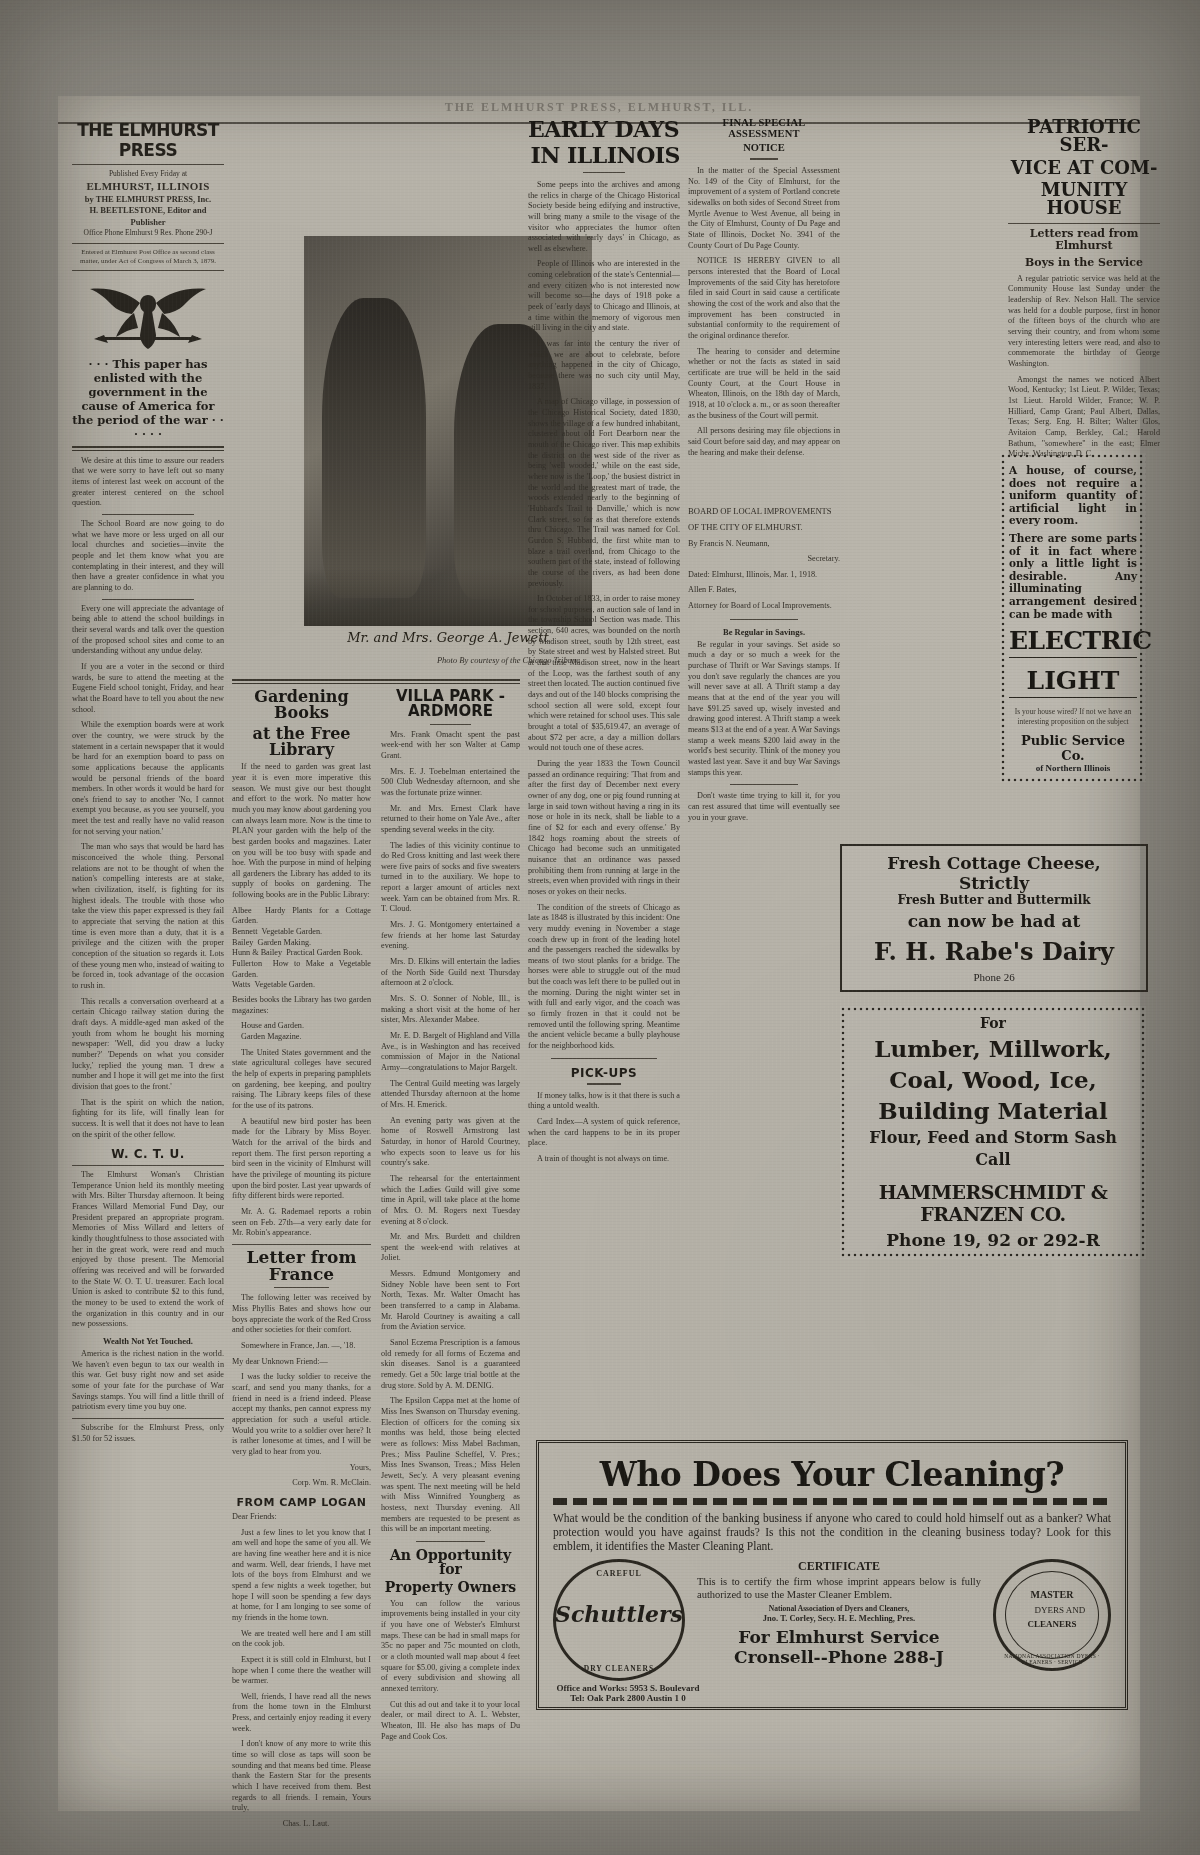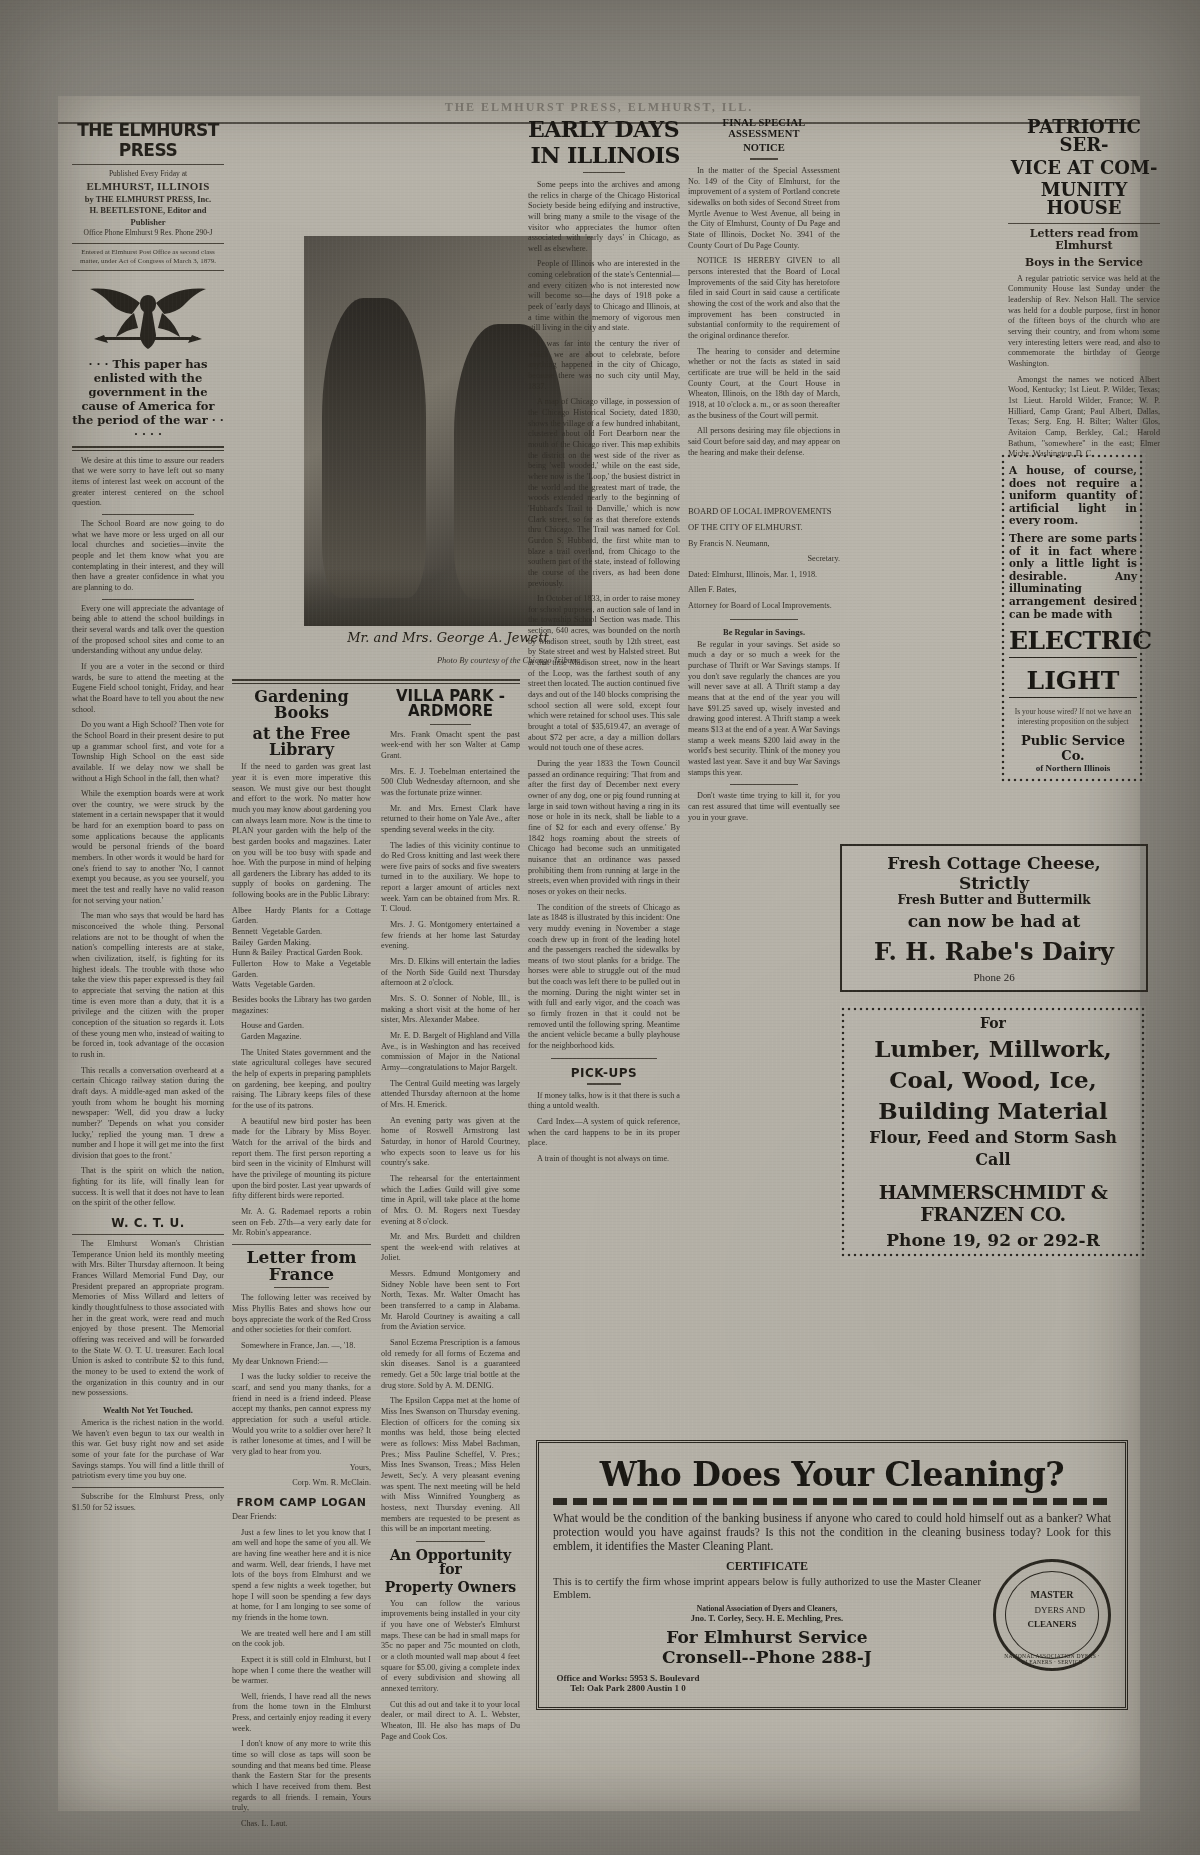--- a/index.html
+++ b/index.html
@@ -144,21 +144,20 @@
 
     <div class="enlist">· · · This paper has enlisted with the government in the cause of America for the period of the war · · · · · ·</div>
     <div class="rule2"></div>
 
     <p class="body">We desire at this time to assure our readers that we were sorry to have left out so many items of interest last week on account of the greater interest centered on the school question.</p>
     <div class="rule" style="width:60%;margin:4px auto;"></div>
     <p class="body">The School Board are now going to do what we have more or less urged on all our local churches and societies—invite the people and let them know what you are contemplating in their interest, and they will then have a greater confidence in what you are planning to do.</p>
     <div class="rule" style="width:60%;margin:4px auto;"></div>
     <p class="body">Every one will appreciate the advantage of being able to attend the school buildings in their several wards and talk over the question of the proposed school sites and come to an understanding without any undue delay.</p>
     <p class="body">If you are a voter in the second or third wards, be sure to attend the meeting at the Eugene Field school tonight, Friday, and hear what the Board have to tell you about the new school.</p>
-    <p class="body">Do you want a High School? Then vote for the School Board in their present desire to put up a grammar school first, and vote for a Township High School on the east side available. If we delay now we shall be without a High School in the fall, then what?</p>
     <p class="body">While the exemption boards were at work over the country, we were struck by the statement in a certain newspaper that it would be hard for an exemption board to pass on some applications because the applicants would be personal friends of the board members. In other words it would be hard for one's friend to say to another 'No, I cannot exempt you because, as you see yourself, you meet the test and really have no valid reason for not serving your nation.'</p>
     <p class="body">The man who says that would be hard has misconceived the whole thing. Personal relations are not to be thought of when the nation's compelling interests are at stake, when civilization, itself, is fighting for its highest ideals. The trouble with those who take the view this paper expressed is they fail to appreciate that serving the nation at this time is even more than a duty, that it is a privilege and the citizen with the proper conception of the situation so regards it. Lots of these young men who, instead of waiting to be forced in, took advantage of the occasion to rush in.</p>
     <p class="body">This recalls a conversation overheard at a certain Chicago railway station during the draft days. A middle-aged man asked of the youth from whom he bought his morning newspaper: 'Well, did you draw a lucky number?' 'Depends on what you consider lucky,' replied the young man. 'I drew a number and I hope it will get me into the first division that goes to the front.'</p>
     <p class="body">That is the spirit on which the nation, fighting for its life, will finally lean for success. It is well that it does not have to lean on the spirit of the other fellow.</p>
 
     <div class="sect-head">W. C. T. U.</div>
     <div class="rule"></div>
     <p class="body">The Elmhurst Woman's Christian Temperance Union held its monthly meeting with Mrs. Bilter Thursday afternoon. It being Frances Willard Memorial Fund Day, our President prepared an appropriate program. Memories of Miss Willard and letters of kindly thoughtfulness to those associated with her in the great work, were read and much enjoyed by those present. The Memorial offering was received and will be forwarded to the State W. O. T. U. treasurer. Each local Union is asked to contribute $2 to this fund, the money to be used to extend the work of the organization in this country and in our new possessions.</p>
 
     <div class="sub-head">Wealth Not Yet Touched.</div>
@@ -209,21 +208,21 @@
         <p class="body" style="text-align:right;">Yours,</p>
         <p class="body" style="text-align:right;">Corp. Wm. R. McClain.</p>
 
         <div class="sect-head" style="font-size:11px;">FROM CAMP LOGAN</div>
         <p class="body noind">Dear Friends:</p>
         <p class="body">Just a few lines to let you know that I am well and hope the same of you all. We are having fine weather here and it is nice and warm. Well, dear friends, I have met lots of the boys from Elmhurst and we spend a few nights a week together, but hope I will soon be spending a few days at home, for I am longing to see some of my friends in the home town.</p>
         <p class="body">We are treated well here and I am still on the cook job.</p>
         <p class="body">Expect it is still cold in Elmhurst, but I hope when I come there the weather will be warmer.</p>
         <p class="body">Well, friends, I have read all the news from the home town in the Elmhurst Press, and certainly enjoy reading it every week.</p>
         <p class="body">I don't know of any more to write this time so will close as taps will soon be sounding and that means bed time. Please thank the Eastern Star for the presents which I have received from them. Best regards to all friends. I remain, Yours truly,</p>
-        <p class="body" style="text-align:left;">Chas. L. Laut.</p>
+        <p class="body" style="text-align:center;">Chas. L. Laut.</p>
       </div>
 
       <div style="width:139px;">
         <h2 class="hl hl-md" style="font-family:'DejaVu Sans',sans-serif;font-size:15px;">VILLA PARK - ARDMORE</h2>
         <div class="rule" style="width:30%;margin:3px auto 5px;"></div>
         <p class="body">Mrs. Frank Omacht spent the past week-end with her son Walter at Camp Grant.</p>
         <p class="body">Mrs. E. J. Toebelman entertained the 500 Club Wednesday afternoon, and she was the fortunate prize winner.</p>
         <p class="body">Mr. and Mrs. Ernest Clark have returned to their home on Yale Ave., after spending several weeks in the city.</p>
         <p class="body">The ladies of this vicinity continue to do Red Cross knitting and last week there were five pairs of socks and five sweaters turned in to the auxiliary. We hope to report a larger amount of articles next week. Yarn can be obtained from Mrs. R. T. Cloud.</p>
         <p class="body">Mrs. J. G. Montgomery entertained a few friends at her home last Saturday evening.</p>
@@ -335,20 +334,26 @@
     <div class="ad-line" style="font-size:17px;margin-top:5px;">Phone 19, 92 or 292-R</div>
   </div>
 
  </div>
 
  <div class="cleaning">
    <h2>Who Does Your Cleaning?</h2>
    <div class="dashrule"></div>
    <p>What would be the condition of the banking business if anyone who cared to could hold himself out as a banker? What protection would you have against frauds? Is this not the condition in the cleaning business today? Look for this emblem, it identifies the Master Cleaning Plant.</p>
    <div style="display:flex;gap:12px;align-items:flex-start;">
+     <div class="emblem">
+       <div class="ring"></div>
+       <div class="top">CAREFUL</div>
+       <div class="scr">Schuttlers</div>
+       <div class="bot">DRY CLEANERS</div>
+     </div>
      <div style="flex:1;">
        <div style="font-size:12px;font-weight:bold;text-align:center;color:#221f1a;">CERTIFICATE</div>
        <div style="font-size:10.5px;line-height:1.2;text-align:justify;color:#2a2722;margin-top:2px;">This is to certify the firm whose imprint appears below is fully authorized to use the Master Cleaner Emblem.</div>
        <div style="font-size:7.5px;font-weight:bold;text-align:center;margin-top:3px;color:#2a2722;">National Association of Dyers and Cleaners,</div>
        <div style="font-size:8.5px;font-weight:bold;text-align:center;color:#2a2722;">Jno. T. Corley, Secy.   H. E. Mechling, Pres.</div>
        <div style="font-size:17px;font-weight:bold;text-align:center;margin-top:4px;font-family:'DejaVu Serif',serif;color:#1c1a16;">For Elmhurst Service</div>
        <div style="font-size:17px;font-weight:bold;text-align:center;font-family:'DejaVu Serif',serif;color:#1c1a16;">Cronsell--Phone 288-J</div>
      </div>
      <div style="width:118px;position:relative;height:112px;">
        <div style="position:absolute;inset:0;border:3px solid #2b2821;border-radius:50%;"></div>

